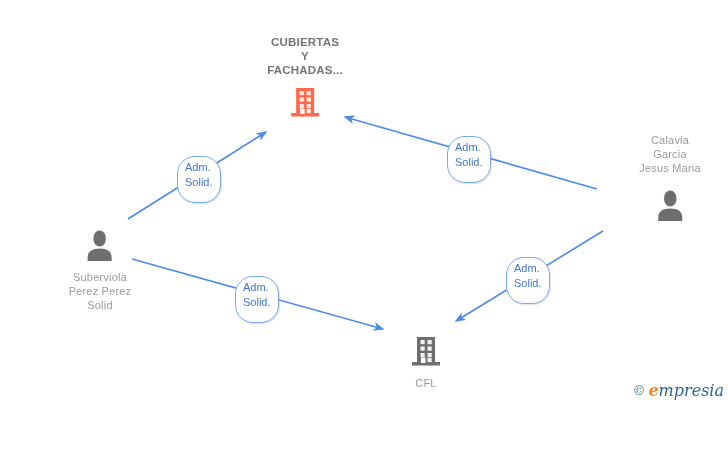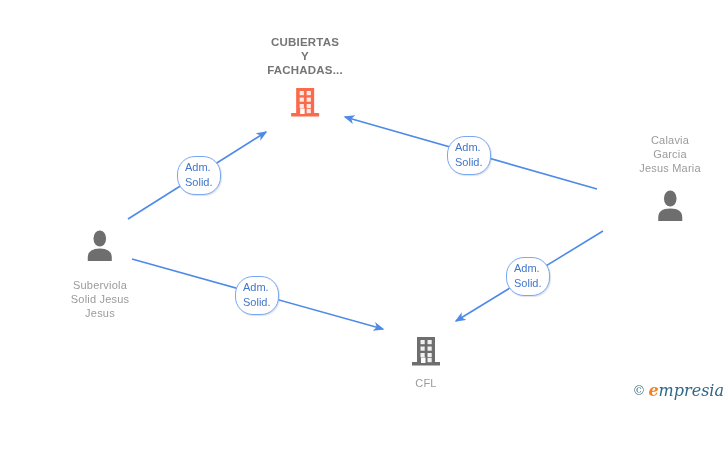--- a/index.html
+++ b/index.html
@@ -7,21 +7,21 @@
     position:relative;width:728px;height:404px;background:#ffffff;
     font-family:"Liberation Sans",sans-serif;overflow:hidden;
   }
   .edges-svg{position:absolute;left:0;top:0;width:728px;height:450px;}
   .node{position:absolute;transform:translateX(-50%);text-align:center;cursor:pointer;}
   .node-label{font-size:11px;line-height:14px;color:#9b9b9b;letter-spacing:.2px;white-space:nowrap;}
   .node-label.title{font-weight:bold;color:#757575;font-size:11.5px;line-height:14px;}
   .node-icon{display:inline-block;}
   .edge-label{
     position:absolute;background:#ffffff;border:1.5px solid #7aa7f2;border-radius:18px;
-    padding:3px 7px 4px 7px;font-size:11px;line-height:15px;color:#4176c9;
+    padding:3px 7px 12px 7px;font-size:11px;line-height:15px;color:#4176c9;
     box-shadow:1px 1px 1px rgba(120,140,170,.25);white-space:nowrap;text-align:left;
   }
   .logo{
     position:absolute;right:4px;bottom:4px;font-family:"DejaVu Serif",serif;
     font-style:italic;font-size:16px;line-height:18px;cursor:pointer;white-space:nowrap;
   }
   .logo .copy{color:#4a7f8f;font-style:normal;font-size:13px;vertical-align:1px;margin-right:3px;}
   .logo .brand-e{color:#f6821f;font-weight:bold;}
   .logo .brand-rest{color:#2e6787;}
 </style>
@@ -74,23 +74,23 @@
     </span>
   </div>
 
   <div class="node" style="left:100px;top:230px;">
     <span class="node-icon">
       <svg width="34" height="32" viewBox="0 0 34 32">
         <ellipse cx="17" cy="8.5" rx="6.3" ry="8" fill="#6e6e6e"></ellipse>
         <path d="M5,31 v-3.5 q0,-9 12,-9 q12,0 12,9 V31 Z" fill="#6e6e6e"></path>
       </svg>
     </span>
-    <div class="node-label" style="margin-top:12px;">Suberviola</div>
-    <div class="node-label">Solid Jesus</div>
-    <div class="node-label">Jesus</div>
+    <div class="node-label" style="margin-top:4px;">Suberviola</div>
+    <div class="node-label">Perez Perez</div>
+    <div class="node-label">Solid</div>
   </div>
 
   <div class="node" style="left:426px;top:334px;text-align:center;">
     <span class="node-icon">
       <svg width="32" height="32" viewBox="0 0 32 32">
         <rect x="2" y="28" width="28" height="3.5" fill="#6e6e6e"></rect>
         <rect x="7" y="3" width="18" height="26" fill="#6e6e6e"></rect>
         <rect x="10.5" y="6" width="4.2" height="4.2" fill="#ffffff" opacity="0.9"></rect>
         <rect x="17.5" y="6" width="4.2" height="4.2" fill="#ffffff" opacity="0.9"></rect>
         <rect x="10.5" y="12.5" width="4.2" height="4.2" fill="#ffffff" opacity="0.9"></rect>

